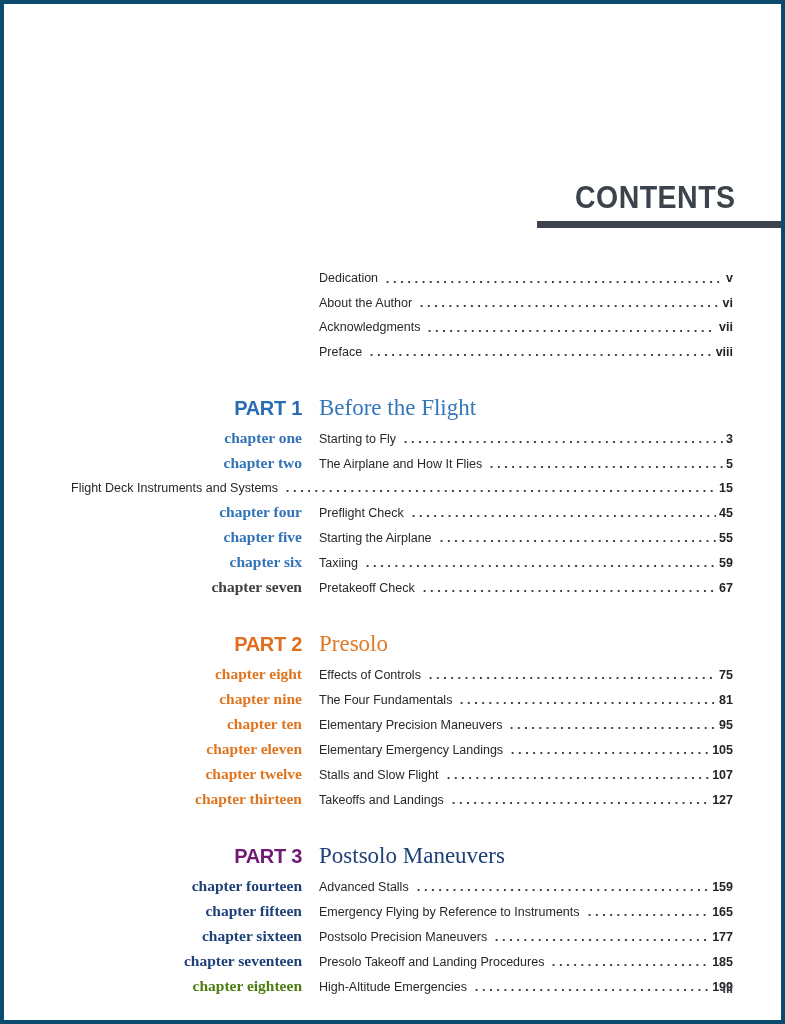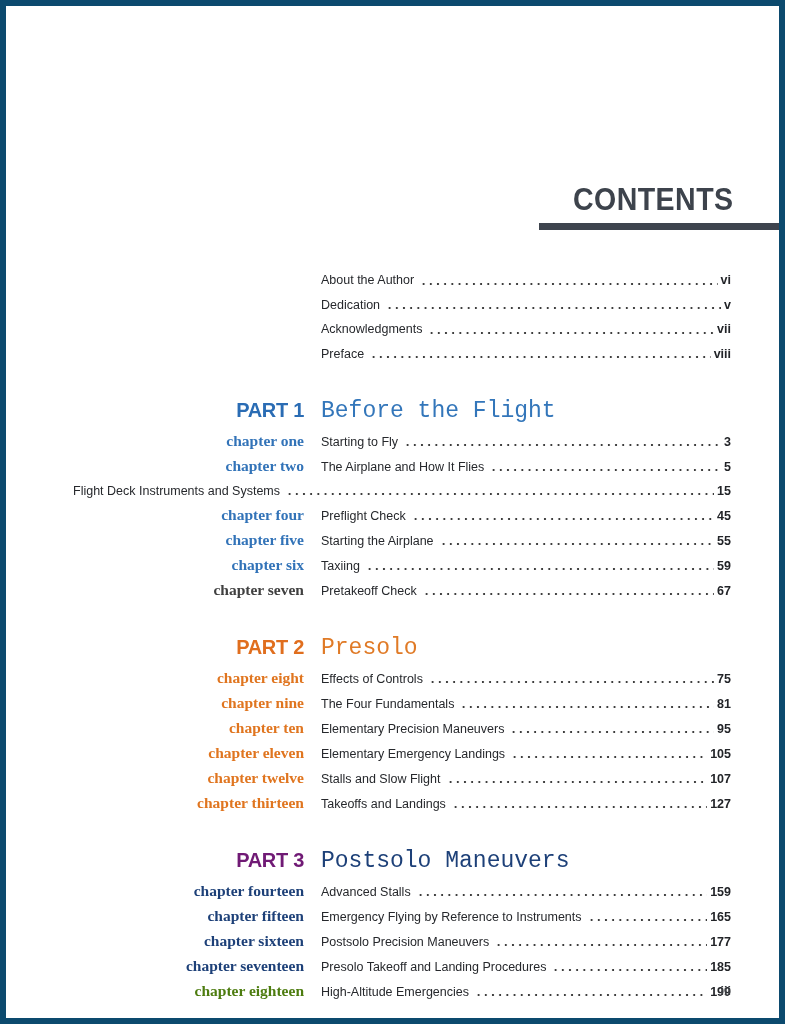--- a/index.html
+++ b/index.html
@@ -1,21 +1,21 @@
 <!DOCTYPE html>
 <html style="--heading-color: #3d434c; --rule-color: #3e444e; --dot-color: #3d3d3d;"><head>
 <meta charset="utf-8">
 <style>
   html,body { margin:0; padding:0; background:#e8e8e8; }
   .page {
     position:relative;
     width:785px; height:1024px;
     margin:0 auto;
     background:#ffffff;
-    border:6px solid #0c4a6e;
+    border:4px solid #0c4a6e;
     box-sizing:border-box;
     overflow:hidden;
     font-family:"Liberation Sans", sans-serif;
   }
 
   
   .contents-title {
     position:absolute;
     top:176px; right:46px;
     font-size:31px;
@@ -86,21 +86,21 @@
   .part-label {
     width:248px;
     flex-shrink:0;
     text-align:right;
     font-weight:bold;
     font-size:20px;
     letter-spacing:-0.3px;
   }
   .part-title {
     margin-left:17px;
-    font-family:Liberation Mono, monospace;
+    font-family:Liberation Serif, serif;
     font-size:23px;
     white-space:nowrap;
   }
 
   
   .folio {
     position:absolute;
     right:48px; top:978px;
     font-size:12.5px;
     font-weight:bold;
@@ -111,29 +111,29 @@
 <body>
 
 <div class="page">
 
   <div class="contents-title">CONTENTS</div>
   <div class="title-rule"></div>
 
   <div class="toc">
     <div class="front-matter">
   <div class="row fm-row">
+    <span class="row-title">Dedication</span>
+    <span class="leader"></span>
+    <span class="row-page">v</span>
+  </div>
+
+  <div class="row fm-row">
     <span class="row-title">About the Author</span>
     <span class="leader"></span>
     <span class="row-page">vi</span>
-  </div>
-
-  <div class="row fm-row">
-    <span class="row-title">Dedication</span>
-    <span class="leader"></span>
-    <span class="row-page">v</span>
   </div>
 
   <div class="row fm-row">
     <span class="row-title">Acknowledgments</span>
     <span class="leader"></span>
     <span class="row-page">vii</span>
   </div>
 
   <div class="row fm-row">
     <span class="row-title">Preface</span>

